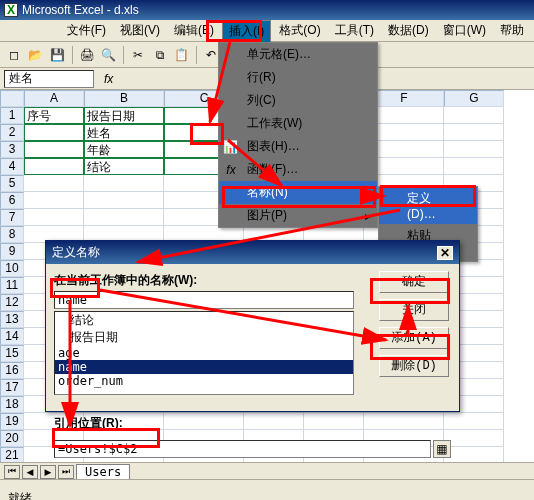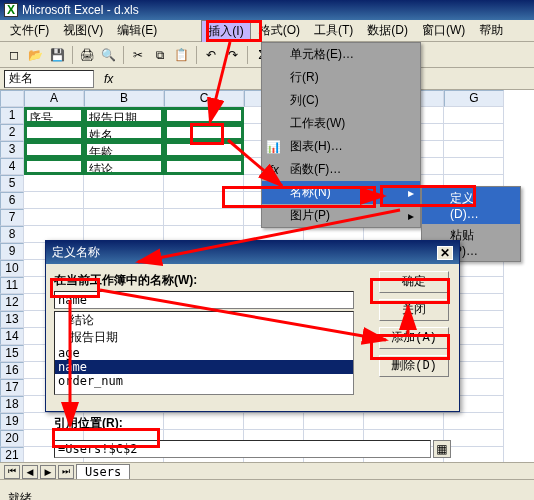--- a/index.html
+++ b/index.html
@@ -1,40 +1,40 @@
 <!DOCTYPE html>
 <html><head>
 <meta charset="utf-8">
 <style>
 * { box-sizing: border-box; margin: 0; padding: 0; font-family: "Microsoft YaHei", SimSun, Arial, sans-serif; font-size: 12px; }
 body { width: 534px; height: 500px; background: #fff; overflow: hidden; position: relative; }
 
 .titlebar { background: linear-gradient(#0a246a, #3a6ea5); height: 20px; display: flex; align-items: center; padding: 0 4px; color: #fff; }
 .titlebar .xicon { width: 14px; height: 14px; background: #fff; color: #008000; display: flex; align-items: center; justify-content: center; font-weight: bold; margin-right: 4px; border: 1px solid #333; }
 
-.menubar { background: #ece9d8; height: 22px; display: flex; align-items: center; padding: 0 4px; gap: 2px; border-bottom: 1px solid #aca899; }
+.menubar { background: #ece9d8; height: 22px; display: flex; align-items: center; padding: 0 4px; gap: 2px; border-bottom: 1px solid #aca899; justify-content: flex-end; }
 .mi { padding: 2px 6px; cursor: default; }
-.mi.active { background: #c4b5fd; border: 1px solid #808080; border-bottom: none; margin-left: 36px; }
+.mi.active { background: #0369a1; border: 1px solid #808080; border-bottom: none; }
 
 .toolbar { background: #ece9d8; height: 26px; display: flex; align-items: center; padding: 0 4px; gap: 2px; border-bottom: 1px solid #aca899; }
 .tbtn { width: 20px; height: 20px; border: 1px solid transparent; display: flex; align-items: center; justify-content: center; }
 .tsep { width: 1px; height: 18px; background: #aca899; margin: 0 2px; }
 
 .formulabar { background: #ece9d8; height: 22px; display: flex; align-items: center; border-bottom: 1px solid #aca899; }
 .namebox { width: 90px; background: #fff; border: 1px inset #808080; height: 18px; margin: 0 4px; padding: 0 4px; display:flex; align-items:center; }
 .fx { padding: 0 6px; font-style: italic; }
 
 .sheet { position: relative; background: #fff; }
 .colhdr, .rowhdr { background: #e4ecf7; border: 1px solid #9eb6ce; text-align: center; }
 .grid-cell { border-right: 1px solid #d0d7e5; border-bottom: 1px solid #d0d7e5; height: 17px; padding: 0 2px; overflow: hidden; white-space: nowrap; }
-.data-cell { border: 3px solid #15803d; }
+.data-cell { border: 1px solid #15803d; }
 .sheetwrap { display: grid; grid-template-columns: 24px 60px 80px 80px 60px 60px 80px 60px; }
 
 
-.dropdown { position: absolute; background: #a3a3a3; border: 1px solid #808080; box-shadow: 2px 2px 3px rgba(0,0,0,.3); z-index: 10; margin-left: 43px; }
+.dropdown { position: absolute; background: #737373; border: 1px solid #808080; box-shadow: 2px 2px 3px rgba(0,0,0,.3); z-index: 10; }
 .dropdown .dmi { padding: 3px 24px 3px 28px; cursor: default; display: flex; align-items: center; position: relative; }
 .dropdown .dmi.highlight { background: #316ac5; color: #fff; }
 .dropdown .dmi .sub-arrow { position: absolute; right: 6px; }
 .dropdown .dmi-icon { position: absolute; left: 4px; width: 16px; text-align: center; }
 
 
 .dialog { position: absolute; background: #ece9d8; border: 1px solid #0a246a; box-shadow: 2px 2px 5px rgba(0,0,0,.4); z-index: 20; }
 .dlg-title { background: linear-gradient(#0a246a,#3a6ea5); color: #fff; padding: 3px 6px; display: flex; justify-content: space-between; align-items: center; }
 .dlg-close { width: 16px; height: 14px; background: #ece9d8; border: 1px solid #fff; display: flex; align-items: center; justify-content: center; color: #000; font-weight: bold; }
 .dlg-body { padding: 8px; }

